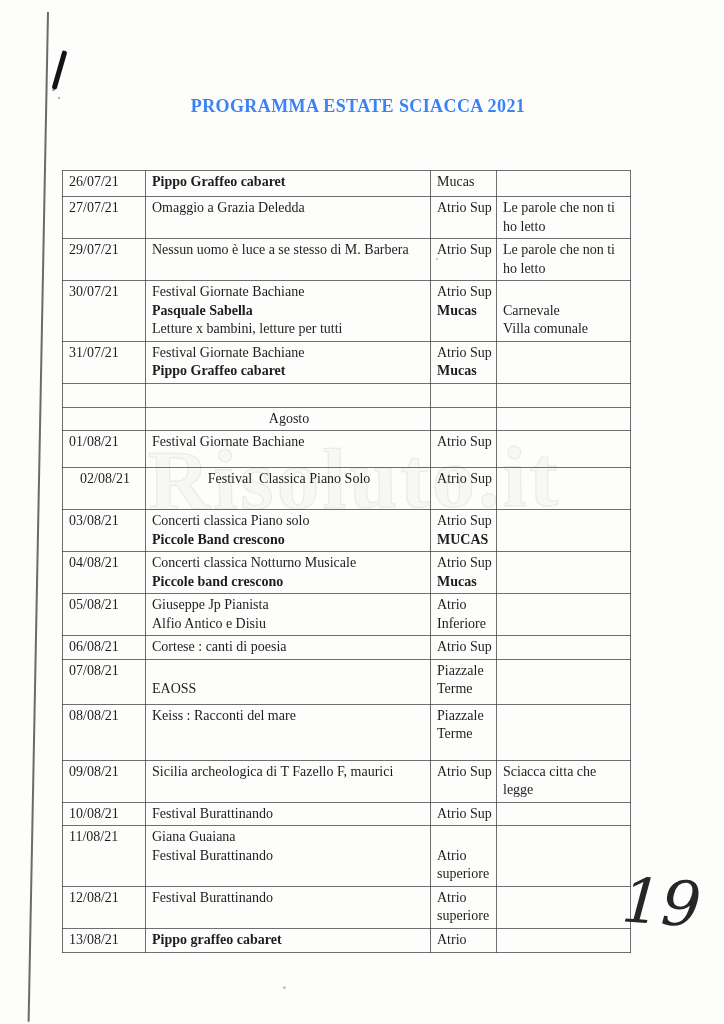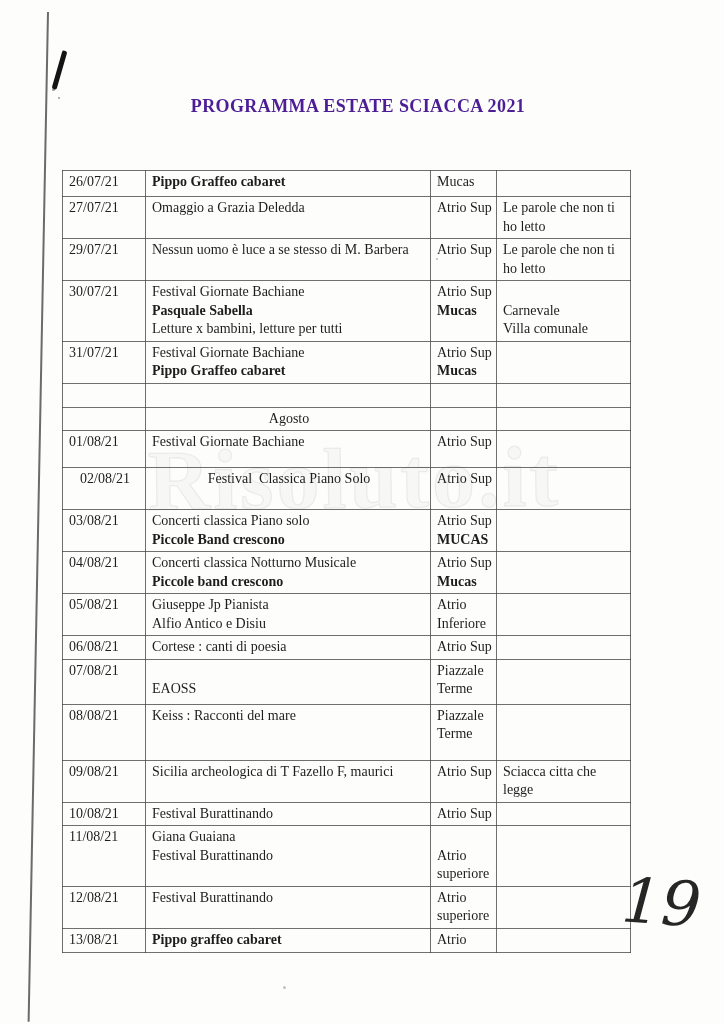--- a/index.html
+++ b/index.html
@@ -6,21 +6,21 @@
   body{
     width:724px;height:1024px;position:relative;overflow:hidden;
     background:#fdfdfc;
     font-family:"Liberation Serif", serif;
     color:#1d1d1d;
   }
   .page{position:absolute;inset:0;}
   .title{
     position:absolute;top:96px;left:0;width:716px;
     text-align:center;font-weight:bold;font-size:18px;
-    letter-spacing:.4px;color:#4c1d95;
+    letter-spacing:.4px;color:#3b82f6;
   }
   .watermark{
     position:absolute;top:428px;left:148px;width:520px;
     font-size:86px;font-weight:bold;letter-spacing:3px;
     color:rgba(90,90,90,0.035);
     -webkit-text-stroke:1.3px rgba(90,90,90,0.09);
     transform:rotate(-0.6deg);
     pointer-events:none;white-space:nowrap;z-index:0;
   }
   table.schedule{

